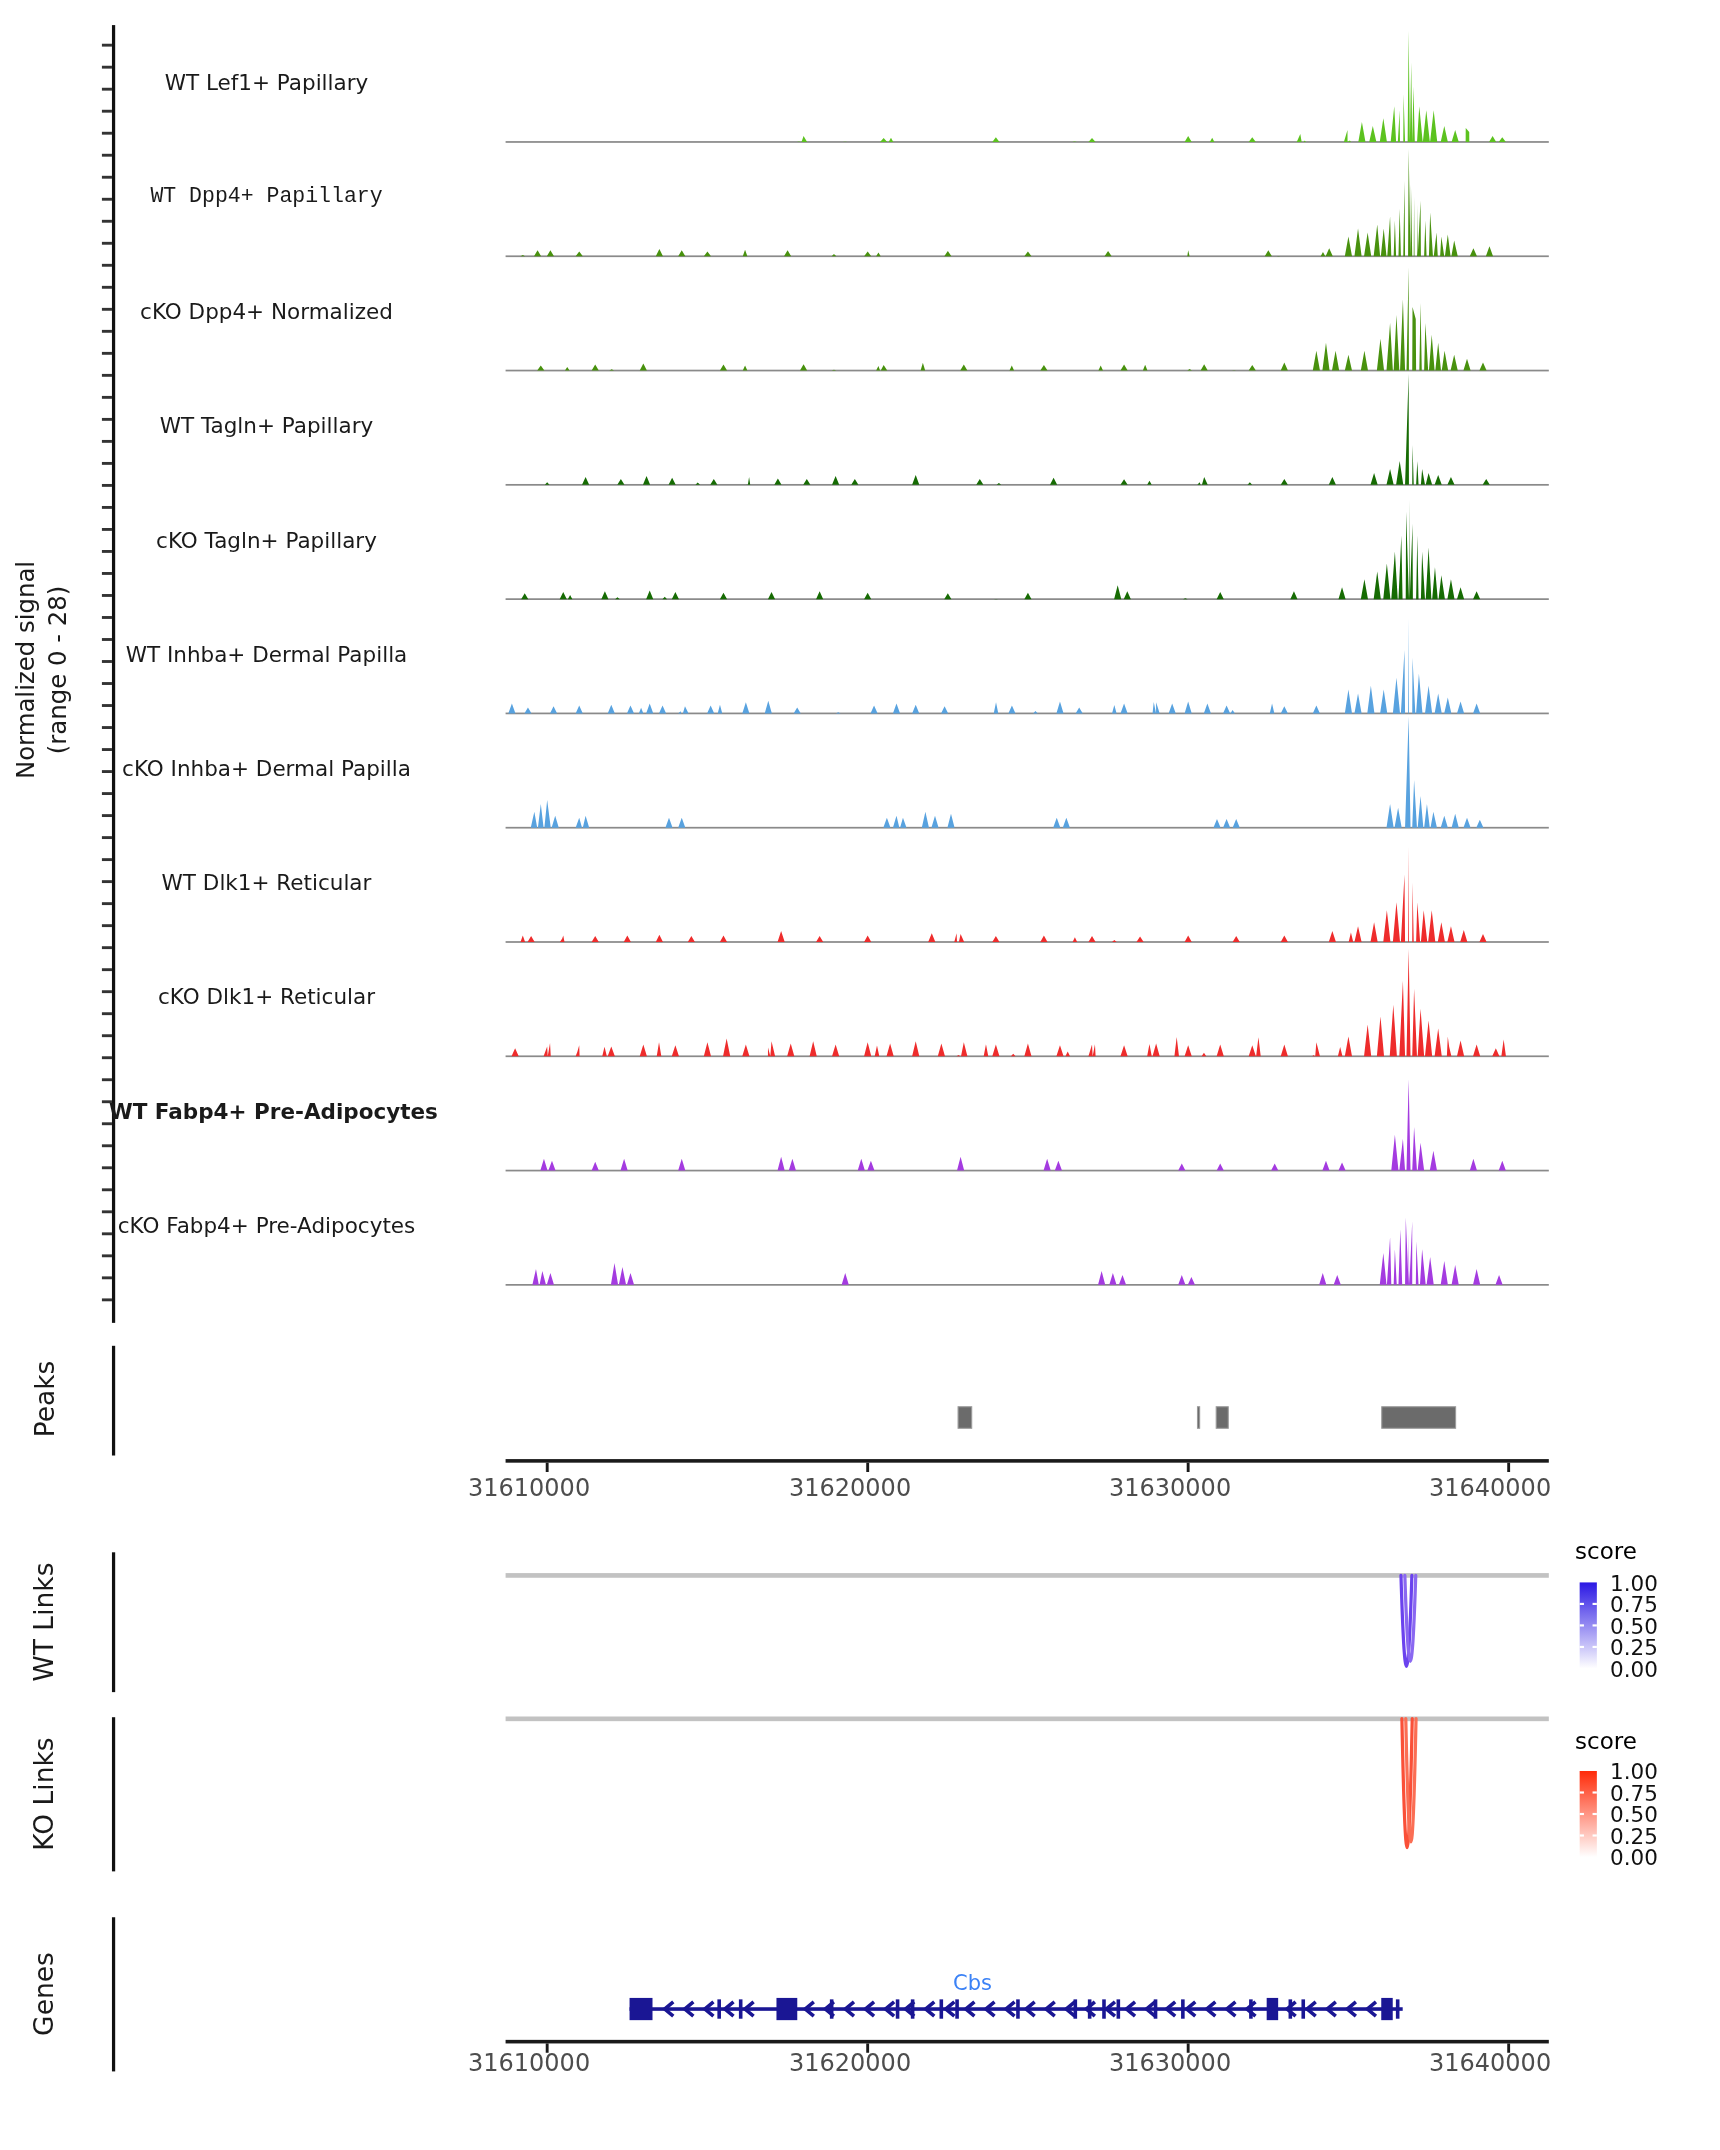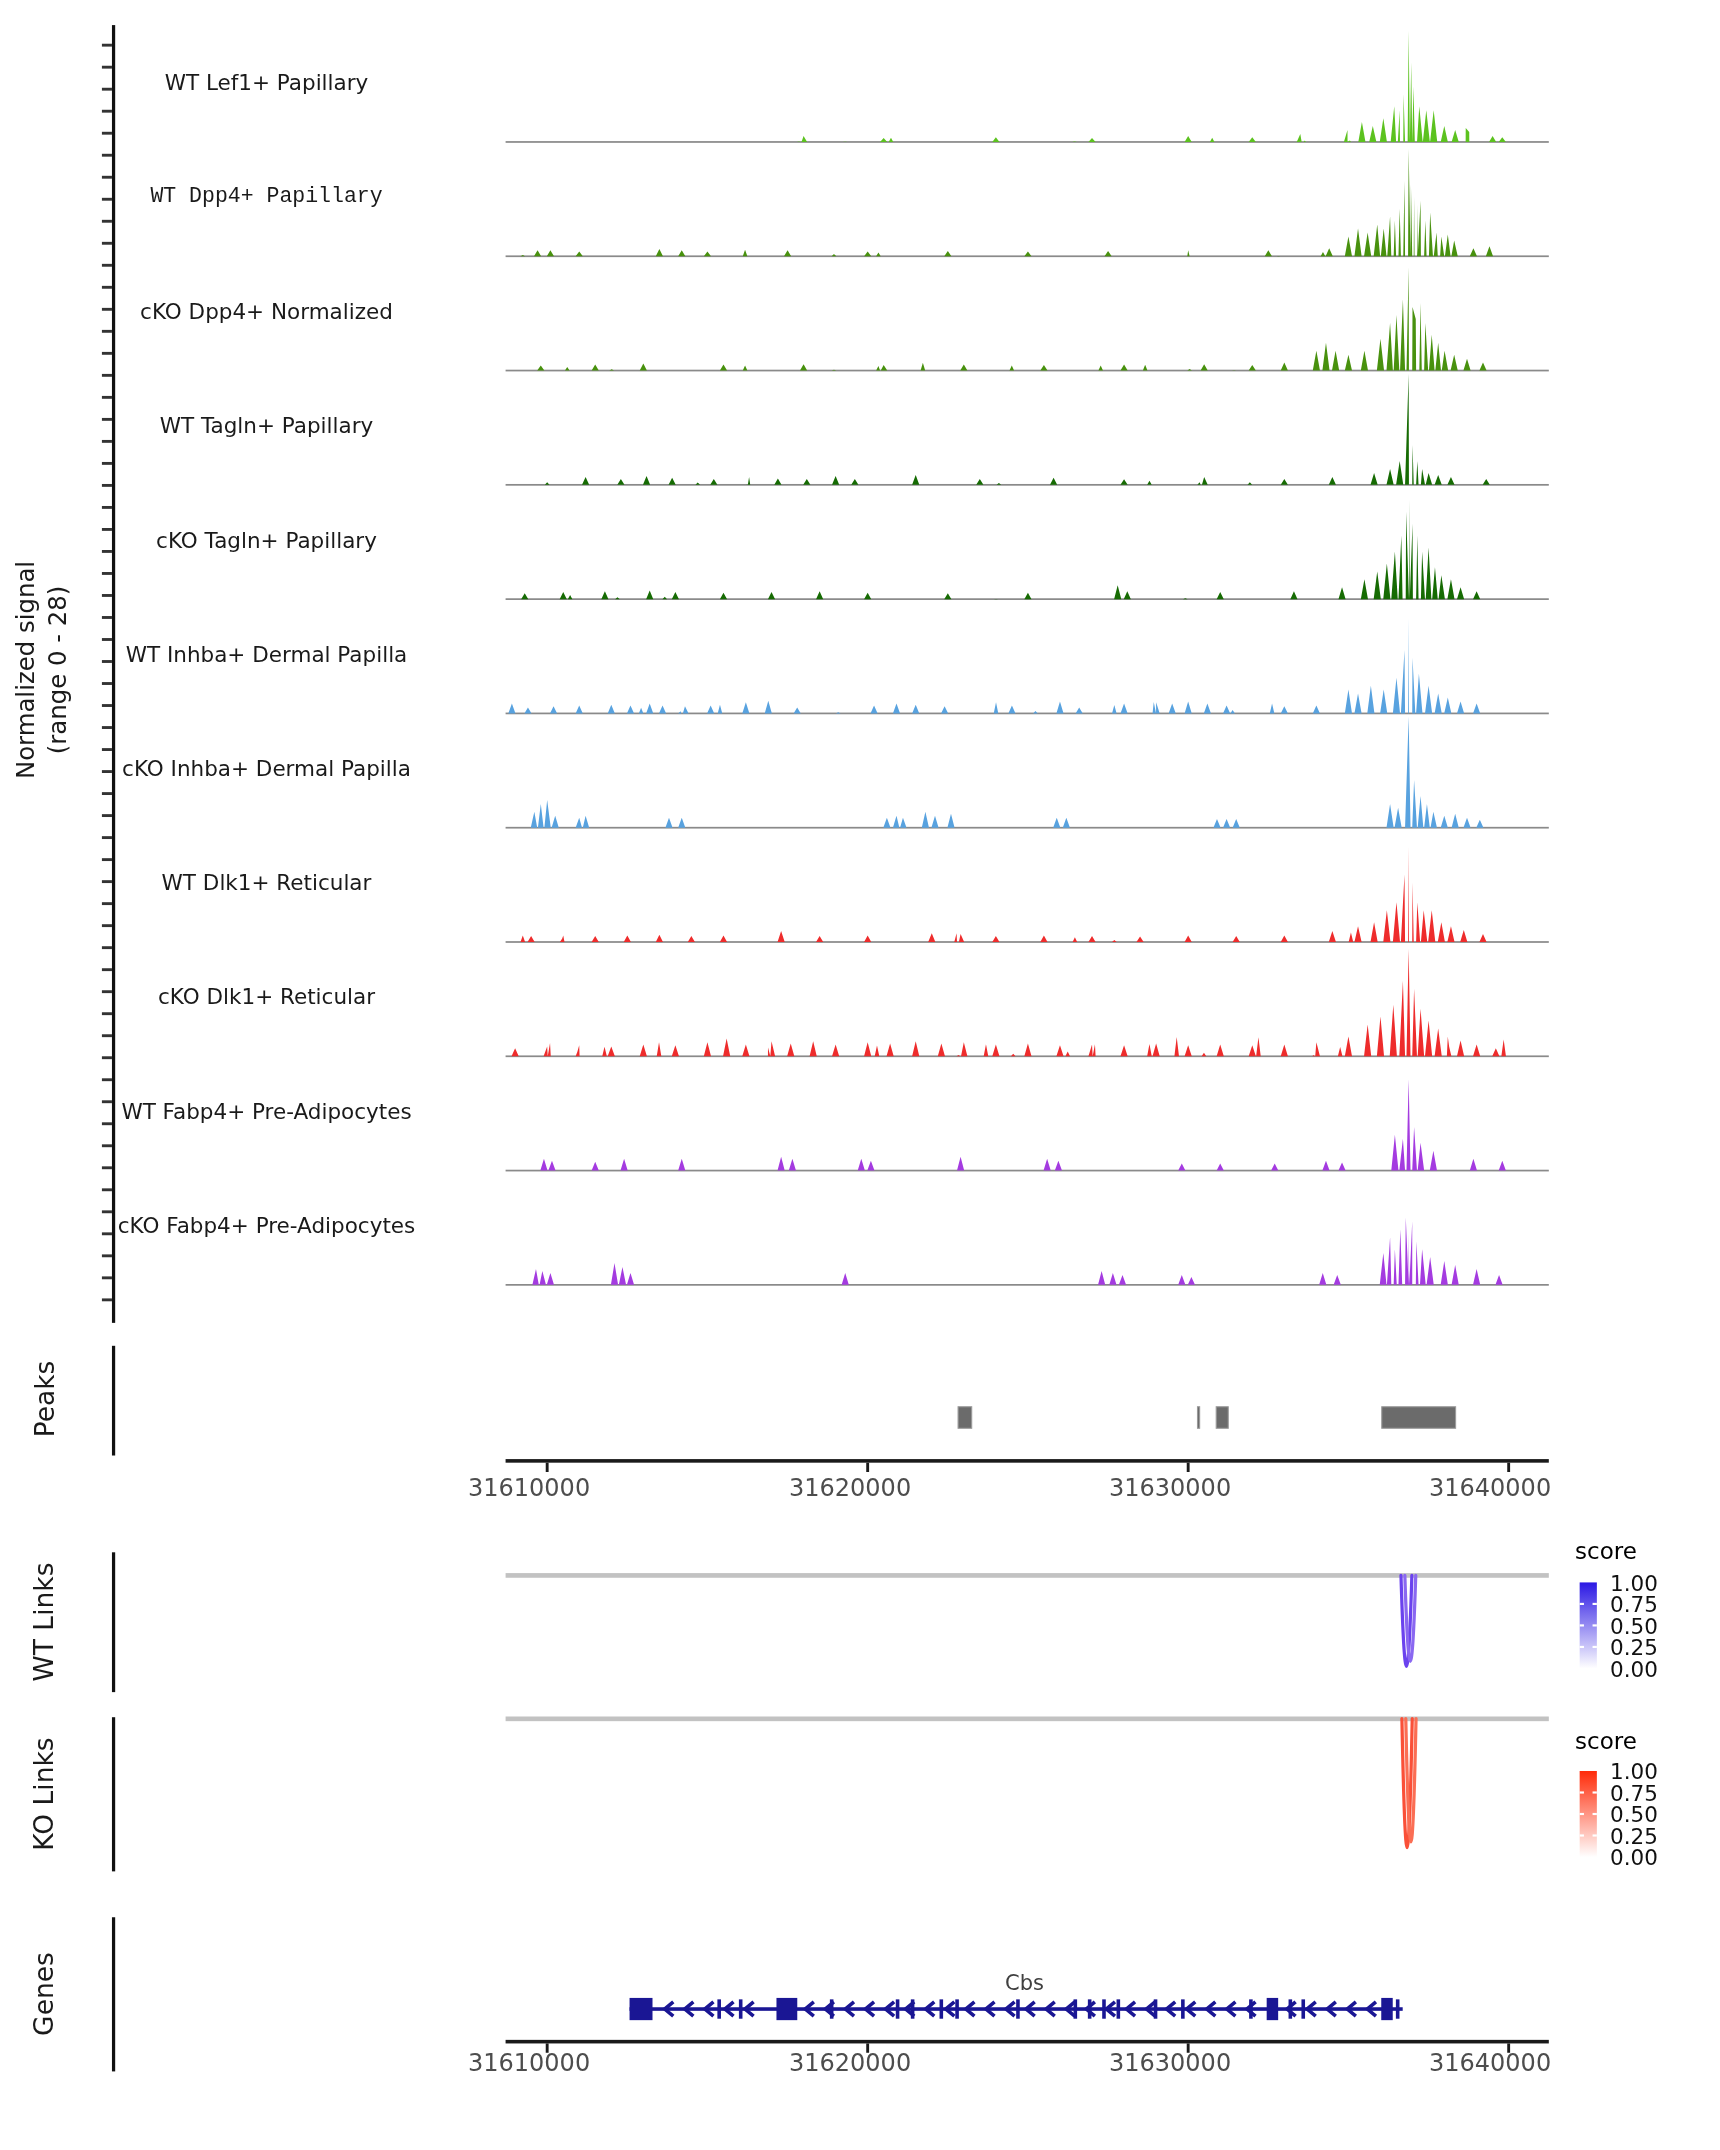--- a/index.html
+++ b/index.html
@@ -8,21 +8,21 @@
   .fig svg{position:absolute;left:0;top:0;}
   .lab{position:absolute;color:#1a1a1a;white-space:nowrap;}
   .track-label{font-size:21.5px;text-align:center;}
   .rot{transform:translate(-50%,-50%) rotate(-90deg);transform-origin:center center;
        font-size:26.5px;text-align:center;}
   .ylab{font-size:24.4px;line-height:32px;text-align:center;}
   .ticklab{font-size:24px;color:#4d4d4d;}
   .xlabel{font-size:26.5px;text-align:center;color:#111;}
   .scorelab{font-size:23px;text-align:left;color:#000;}
   .legticklab{font-size:21.5px;color:#111;}
-  .genename{font-size:21px;color:#404040;text-align:center;}
+  .genename{font-size:21px;color:#3b82f6;text-align:left;}
 </style>
 </head>
 <body>
 
 <div class="fig" id="fig">
   <svg id="gfx" width="1721" height="2151" viewBox="0 0 2400 3000">
       <defs>
         <linearGradient id="gwt" x1="0" y1="0" x2="0" y2="1">
           <stop offset="0" stop-color="#2B18E4"></stop>
           <stop offset="1" stop-color="#ffffff"></stop>
@@ -268,21 +268,21 @@
   <div id="dyn-labels">
       <div class="lab track-label" style="left:109px;top:70px;width:315px;">WT Lef1+ Papillary</div>
       <div class="lab track-label" style="left:109px;top:184px;width:315px;font-family:Liberation Mono, monospace;">WT Dpp4+ Papillary</div>
       <div class="lab track-label" style="left:109px;top:299px;width:315px;">cKO Dpp4+ Normalized</div>
       <div class="lab track-label" style="left:109px;top:413px;width:315px;">WT Tagln+ Papillary</div>
       <div class="lab track-label" style="left:109px;top:528px;width:315px;">cKO Tagln+ Papillary</div>
       <div class="lab track-label" style="left:109px;top:642px;width:315px;">WT Inhba+ Dermal Papilla</div>
       <div class="lab track-label" style="left:109px;top:756px;width:315px;">cKO Inhba+ Dermal Papilla</div>
       <div class="lab track-label" style="left:109px;top:870px;width:315px;">WT Dlk1+ Reticular</div>
       <div class="lab track-label" style="left:109px;top:984px;width:315px;">cKO Dlk1+ Reticular</div>
-      <div class="lab track-label" style="left:109px;top:1099px;width:315px;">WT Fabp4+ Pre-Adipocytes</div>
+      <div class="lab track-label" style="left:109px;top:1099px;width:315px;font-weight:bold;">WT Fabp4+ Pre-Adipocytes</div>
       <div class="lab track-label" style="left:109px;top:1213px;width:315px;">cKO Fabp4+ Pre-Adipocytes</div>
       <div class="lab ticklab" style="left:468px;top:1474px;width:158px;">31610000</div>
       <div class="lab ticklab" style="left:468px;top:2049px;width:158px;">31610000</div>
       <div class="lab ticklab" style="left:789px;top:1474px;width:158px;">31620000</div>
       <div class="lab ticklab" style="left:789px;top:2049px;width:158px;">31620000</div>
       <div class="lab ticklab" style="left:1109px;top:1474px;width:158px;">31630000</div>
       <div class="lab ticklab" style="left:1109px;top:2049px;width:158px;">31630000</div>
       <div class="lab ticklab" style="left:1429px;top:1474px;width:158px;">31640000</div>
       <div class="lab ticklab" style="left:1429px;top:2049px;width:158px;">31640000</div>
       <div class="lab legticklab" style="left:1610px;top:1571px;width:79px;">1.00</div>

